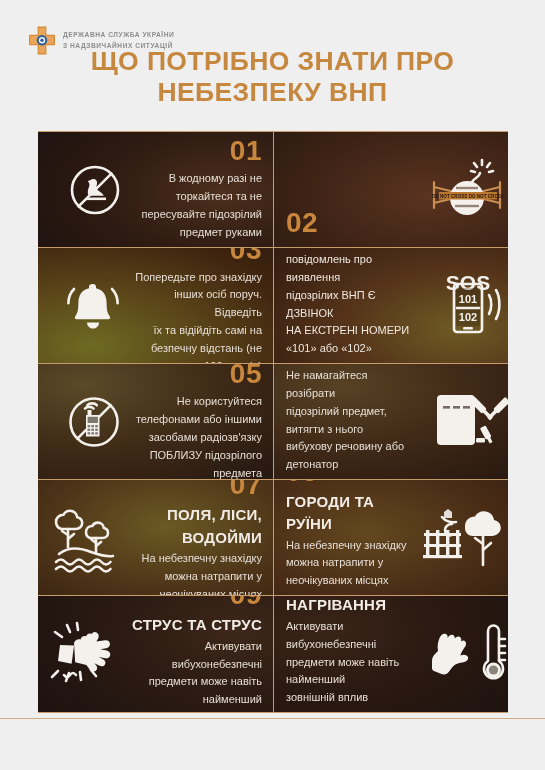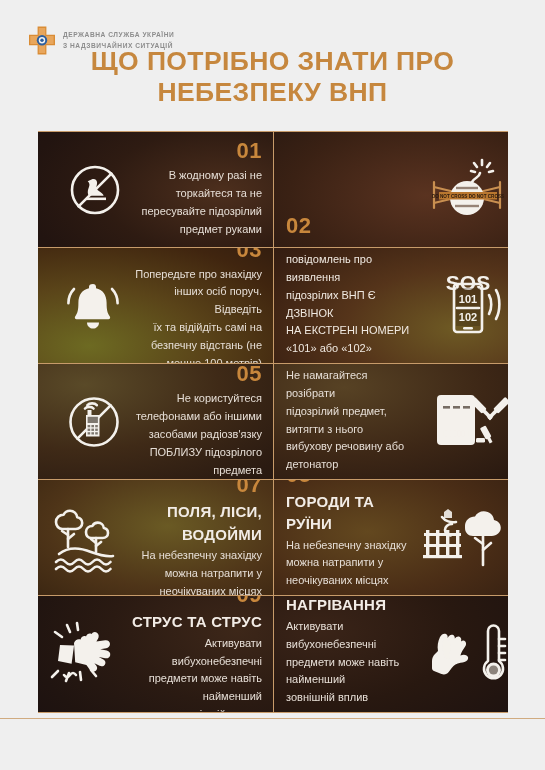--- a/index.html
+++ b/index.html
@@ -83,21 +83,21 @@
   .text-cell {
     flex: 1 1 auto; height: 100%;
     display: flex; flex-direction: column; justify-content: center;
     padding: 5px 11px 5px 4px;
   }
   .card.right-icon .card-inner { flex-direction: row-reverse; }
   .card.right-icon .text-cell { padding: 5px 4px 5px 12px; text-align: left; align-items: flex-start; justify-content: flex-end; }
   .card.left-icon .text-cell { text-align: right; align-items: flex-end; }
 
   .num {
-    font-size: 22px; font-weight: bold; letter-spacing: 0.5px;
+    font-size: 28px; font-weight: bold; letter-spacing: 0.5px;
     color: #c8873c; line-height: 1; margin-bottom: 5px;
   }
   .card.right-icon .num { align-self: flex-start; }
   .card.left-icon .num { align-self: flex-end; }
   .headline {
     font-size: 15px; font-weight: bold; color: #f2ece6;
     letter-spacing: 0.25px; line-height: 1.5; margin-bottom: 1px;
   }
   .body {
     font-size: 11px; color: #e6ded6; line-height: 1.62;

